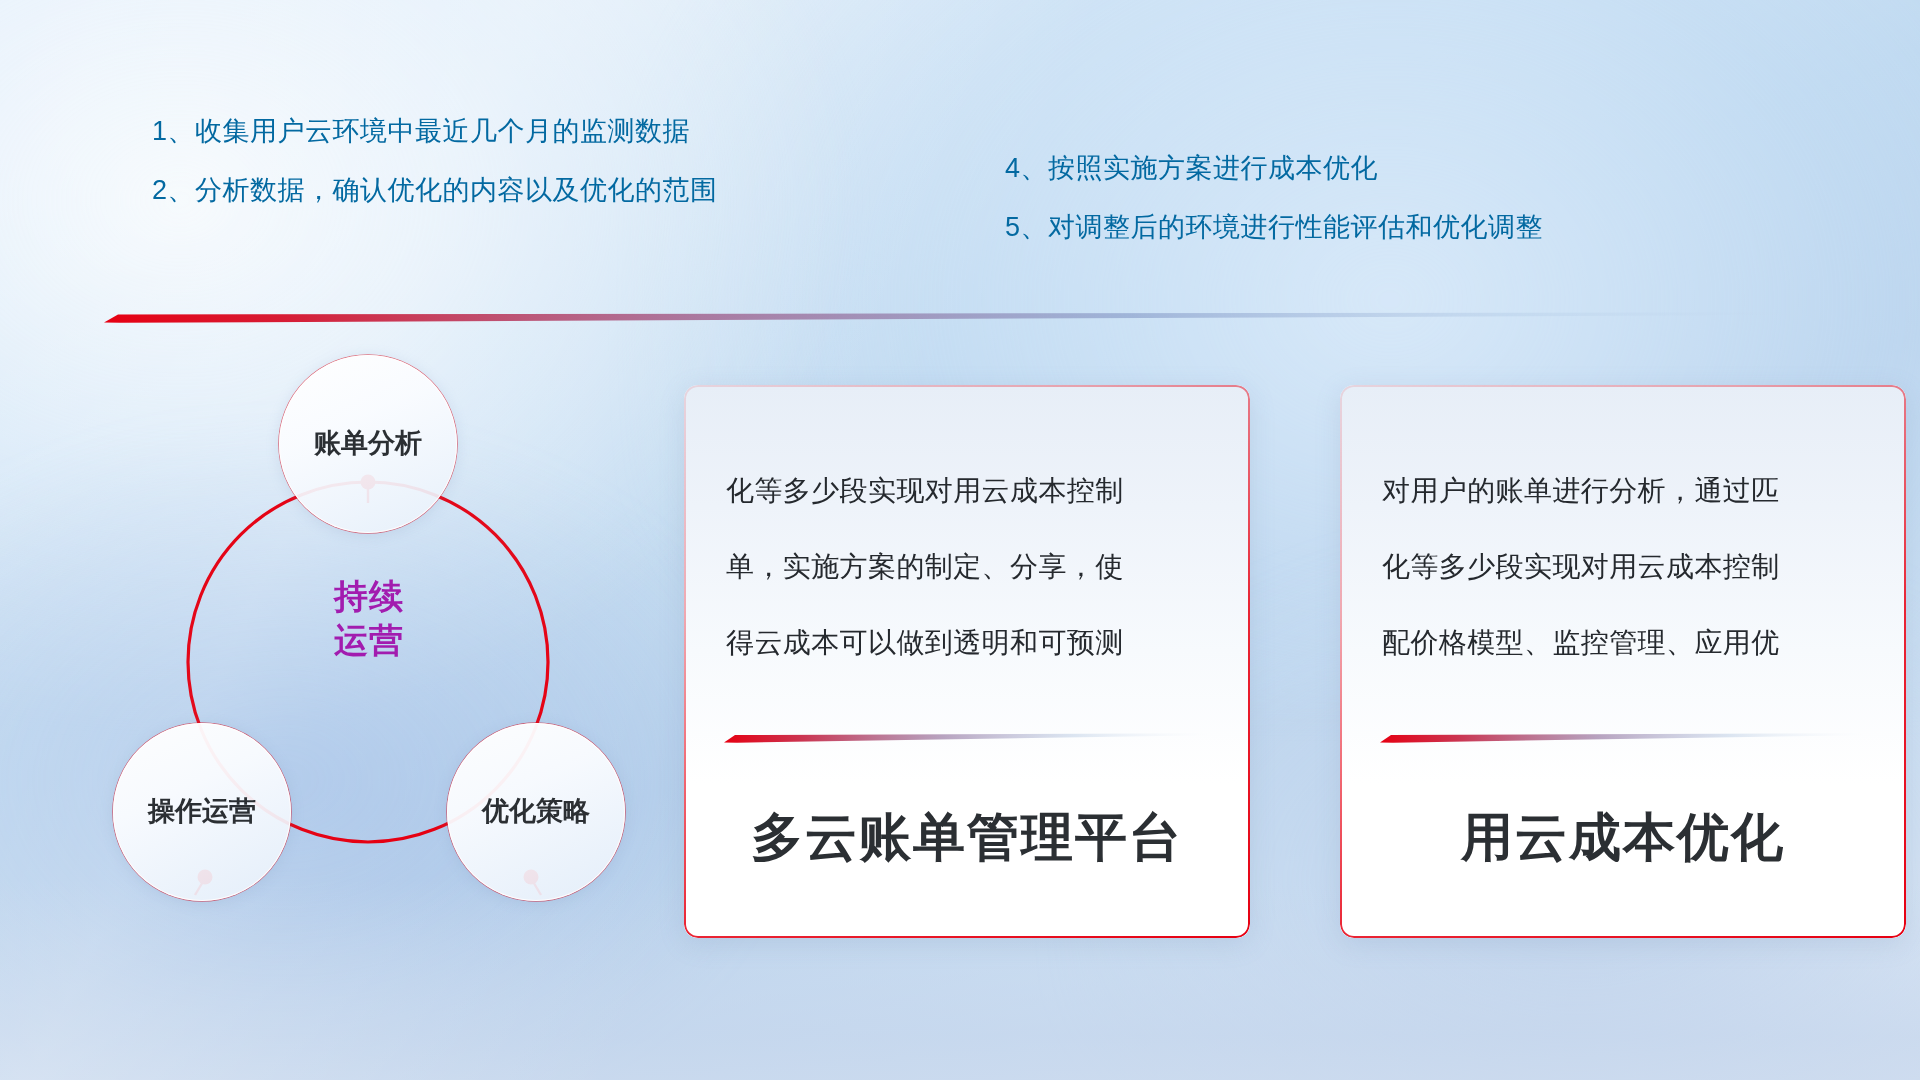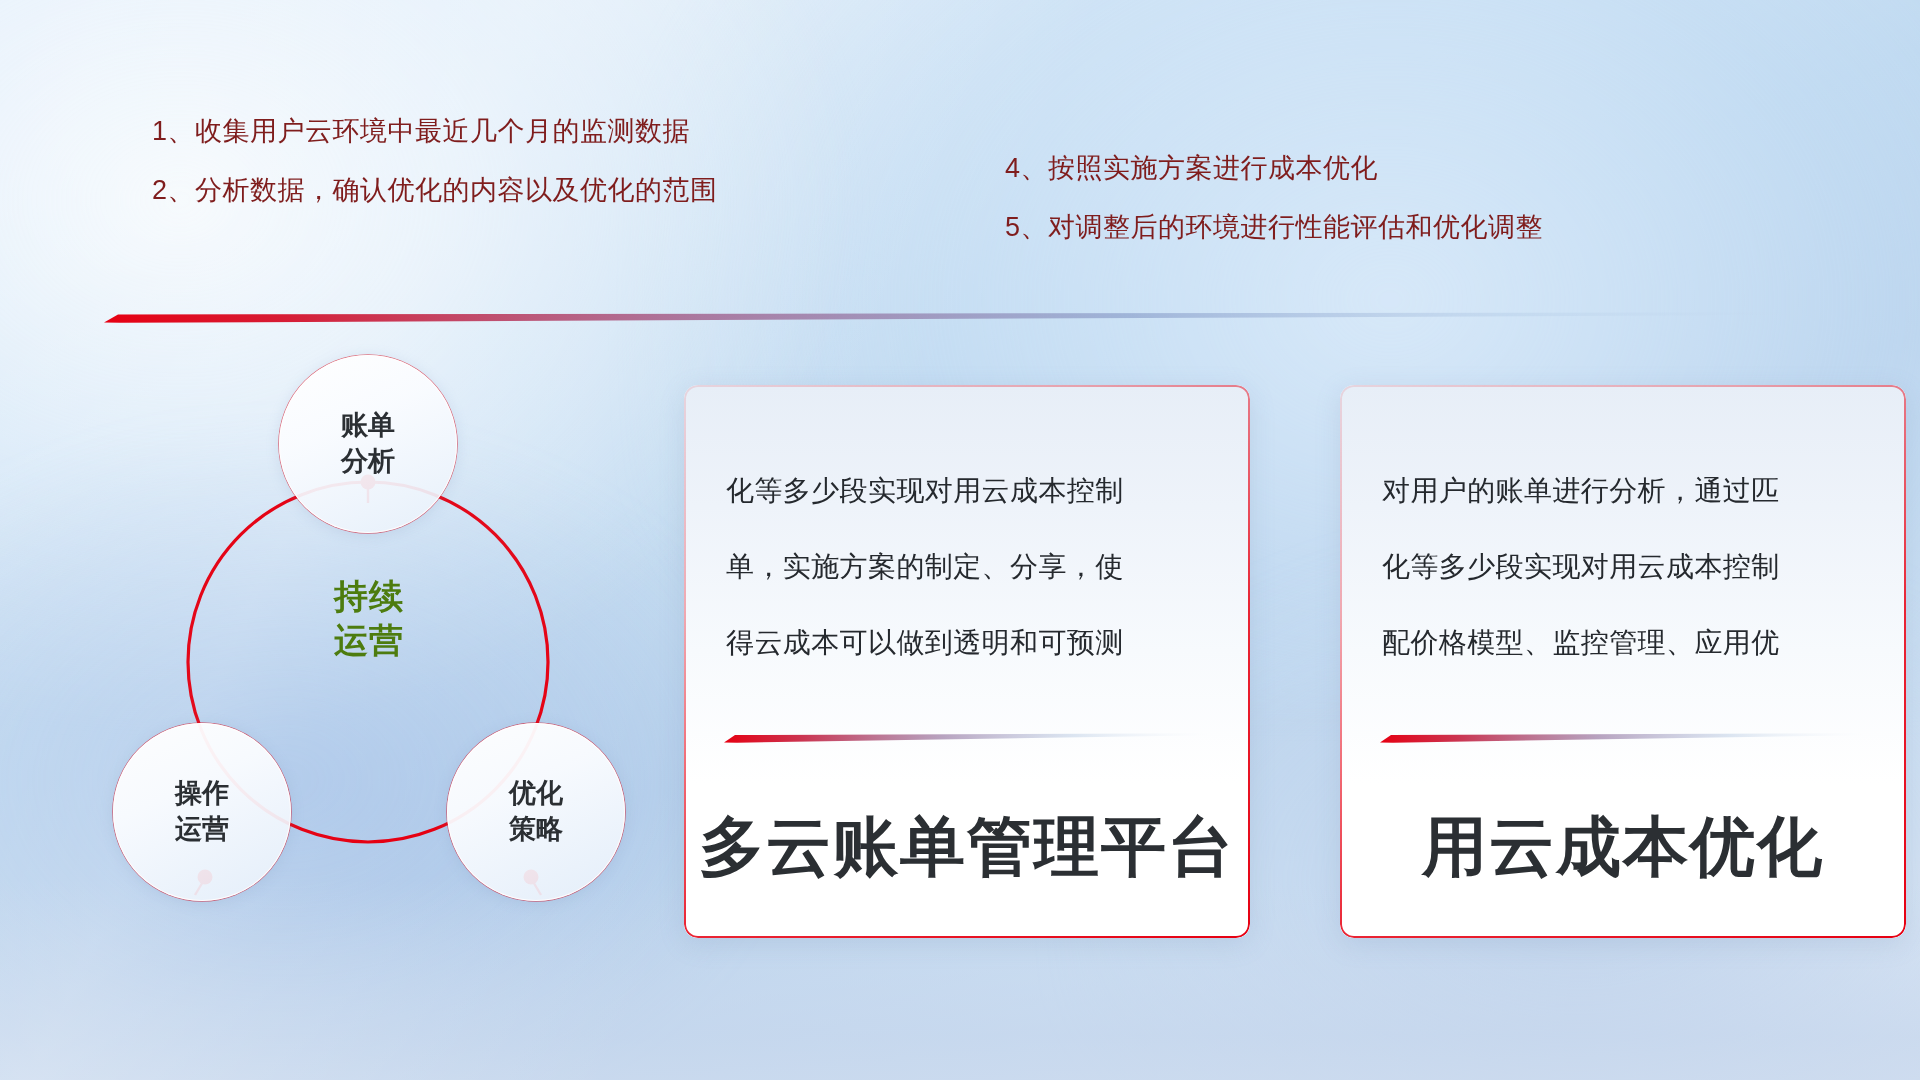--- a/index.html
+++ b/index.html
@@ -71,21 +71,21 @@
     color: #6d7278;
     font-size: 27px;
     letter-spacing: 0.5px;
     line-height: 1.0;
   }
   .bullets.left  { left: 152px; top: 118px; }
   .bullets.right { left: 1005px; top: 155px; }
   .bullet-line {
     white-space: nowrap;
     margin-bottom: 32px;
-    color: #7f1d1d;
+    color: #0369a1;
   }
 
   
   .divider {
     position: absolute;
     left: 104px; top: 312px;
     width: 1760px; height: 11px;
   }
   .divider svg { display: block; }
 
@@ -94,21 +94,21 @@
     position: absolute;
     left: 95px; top: 355px;
     width: 540px; height: 590px;
   }
   .diagram svg { display: block; overflow: visible; }
 
   .node-bubble {
     position: absolute;
     border-radius: 50%;
     display: flex;
-    flex-direction: column;
+    flex-direction: row;
     align-items: center;
     justify-content: center;
     color: #2b2f33;
     font-weight: 700;
     font-size: 27px;
     line-height: 1.32;
     text-align: center;
     background:
       linear-gradient(155deg, rgba(255,255,255,0.97) 0%, rgba(250,252,255,0.95) 38%, rgba(232,241,251,0.90) 100%);
     box-shadow: inset 0 0 0 1px rgba(255,255,255,0.95),
@@ -116,21 +116,21 @@
   }
   #bubble-billing   { left: 184px; top: 0px;   width: 178px; height: 178px; }
   #bubble-ops       { left: 18px;  top: 368px; width: 178px; height: 178px; justify-content: center; }
   #bubble-strategy  { left: 352px; top: 368px; width: 178px; height: 178px; }
 
   .center-label {
     position: absolute;
     left: 186px; top: 220px;
     width: 176px;
     text-align: center;
-    color: #4d7c0f;
+    color: #a21caf;
     font-weight: 800;
     font-size: 34px;
     line-height: 1.28;
     letter-spacing: 1px;
   }
 
   
   .card {
     position: absolute;
     top: 385px;
@@ -173,21 +173,21 @@
     width: 486px;
     height: 10px;
   }
   .card-rule svg { display: block; }
 
   .card-title {
     position: absolute;
     left: 0; right: 0;
     top: 418px;
     text-align: center;
-    font-size: 65px;
+    font-size: 52px;
     font-weight: 700;
     color: #2b2f33;
     letter-spacing: 2px;
   }
 </style>
 </head>
 <body>
 
 <div id="stage">
 

